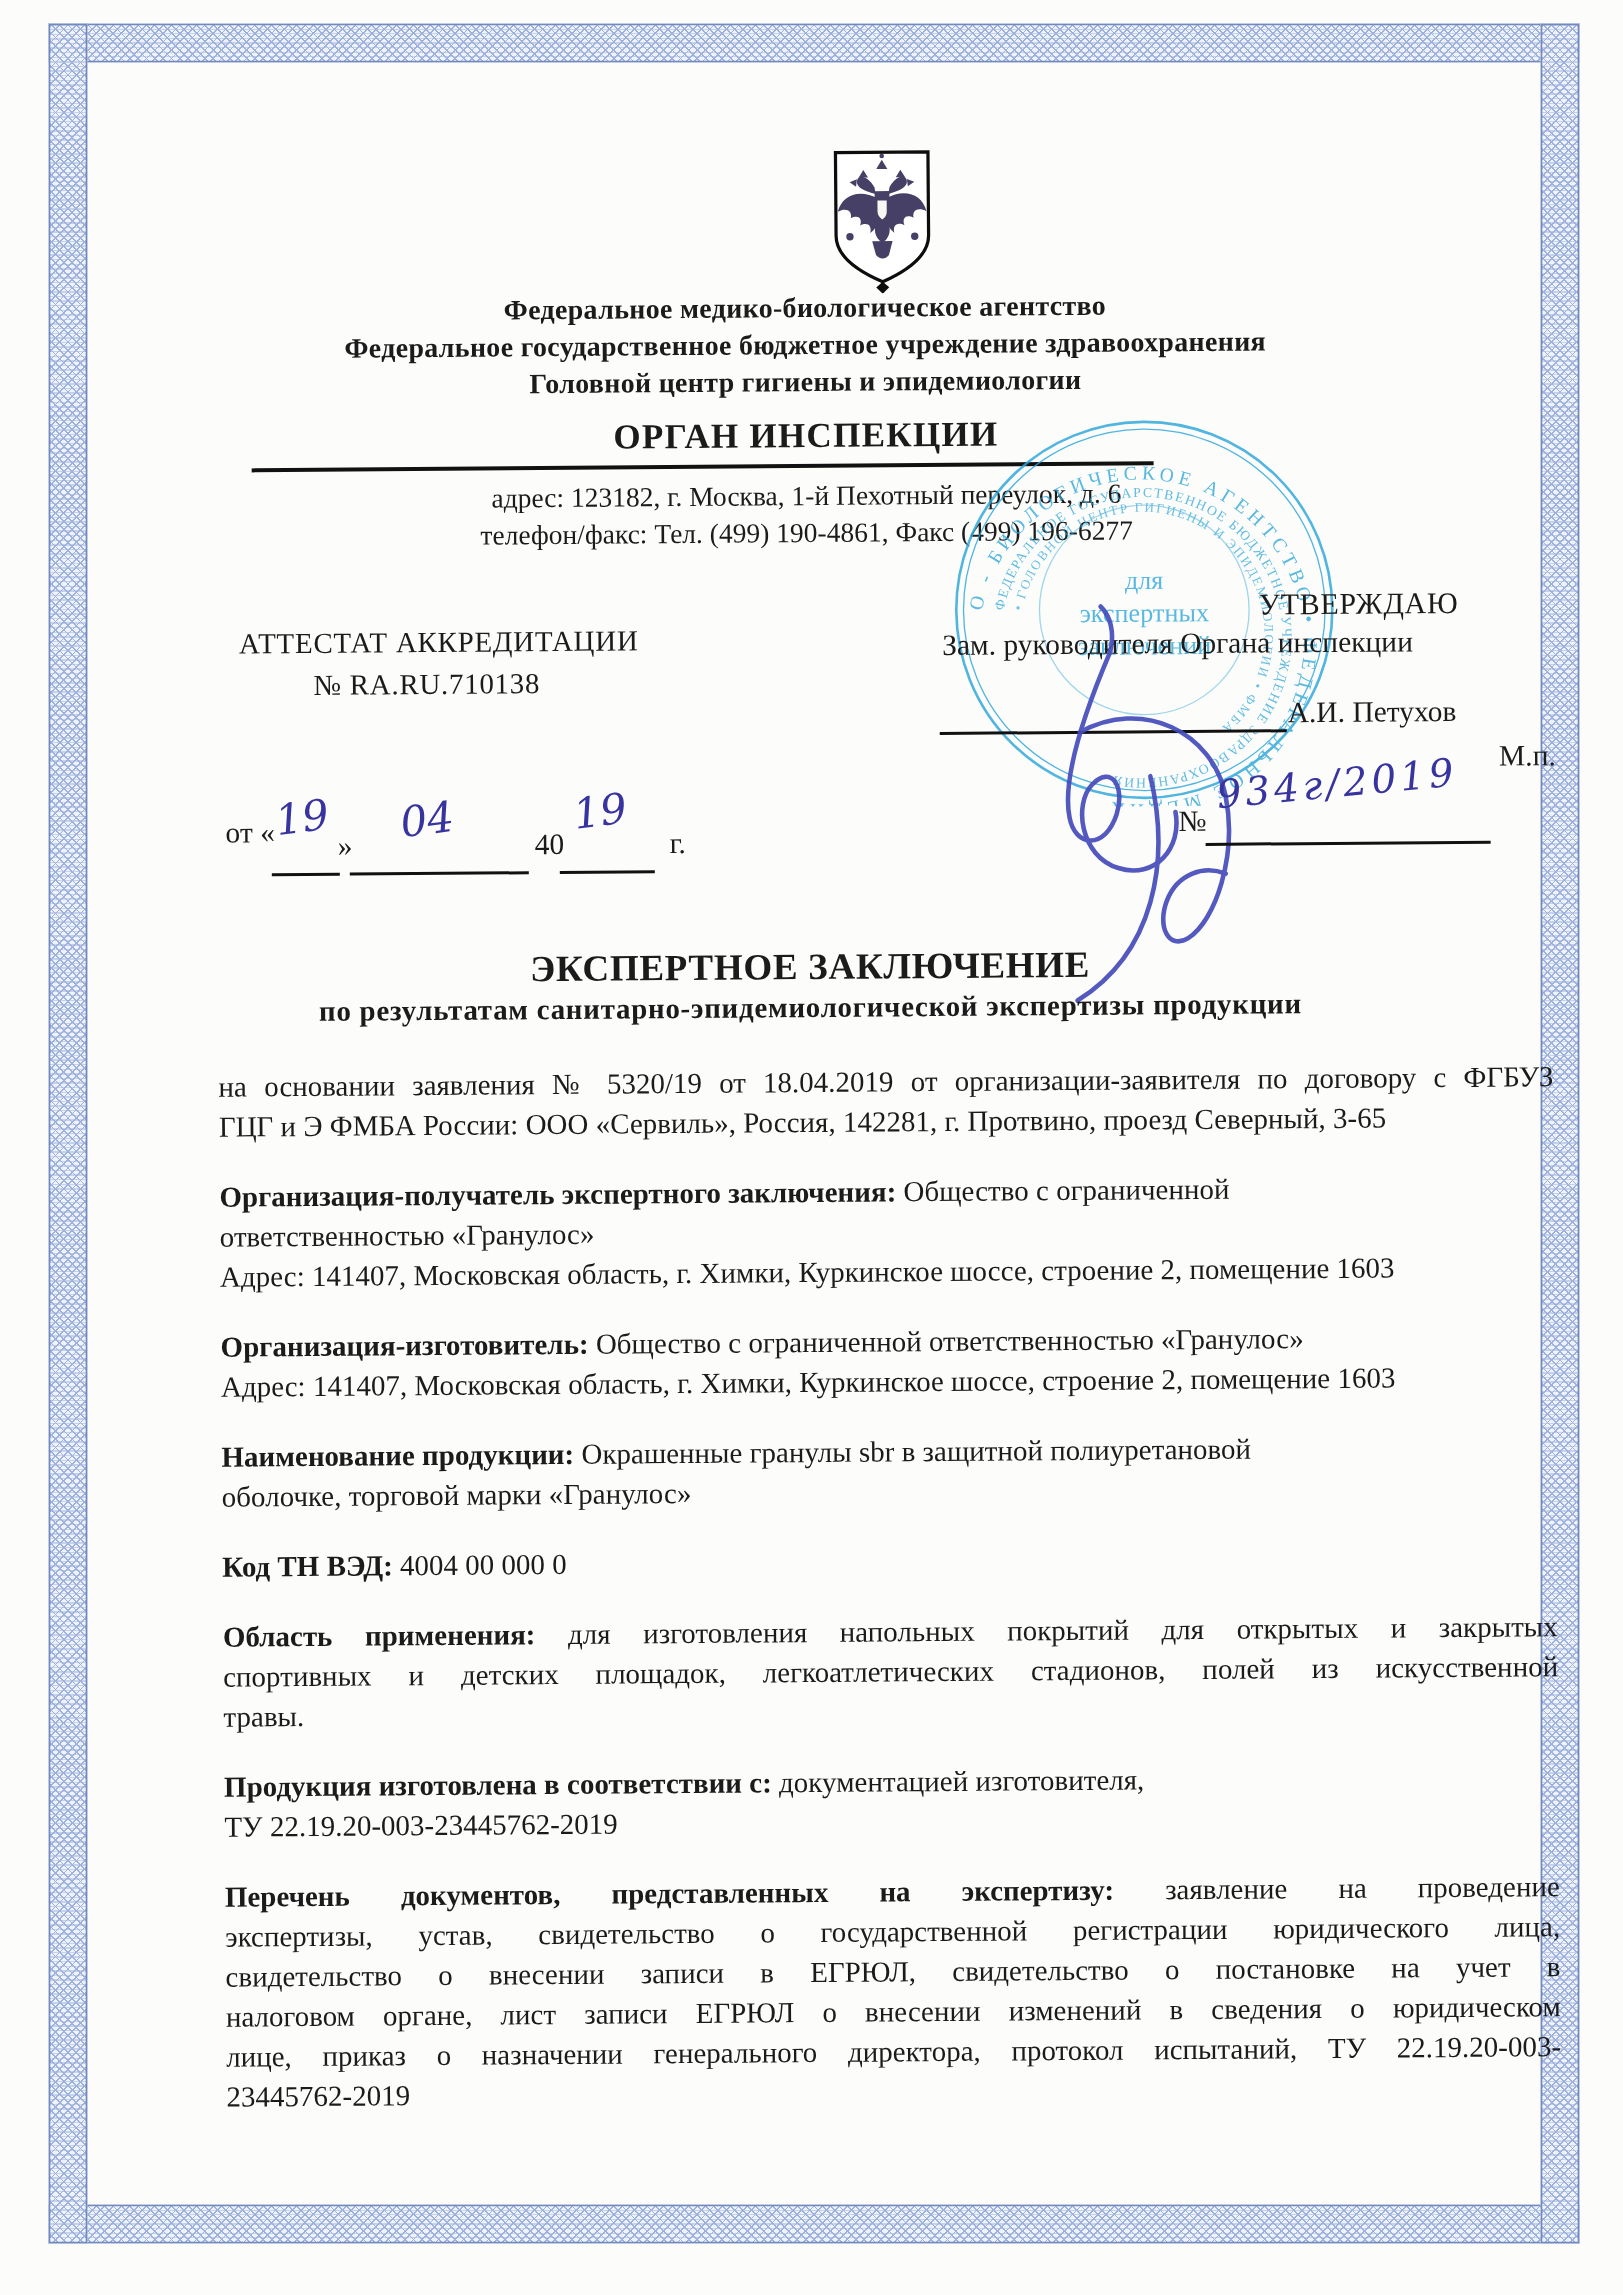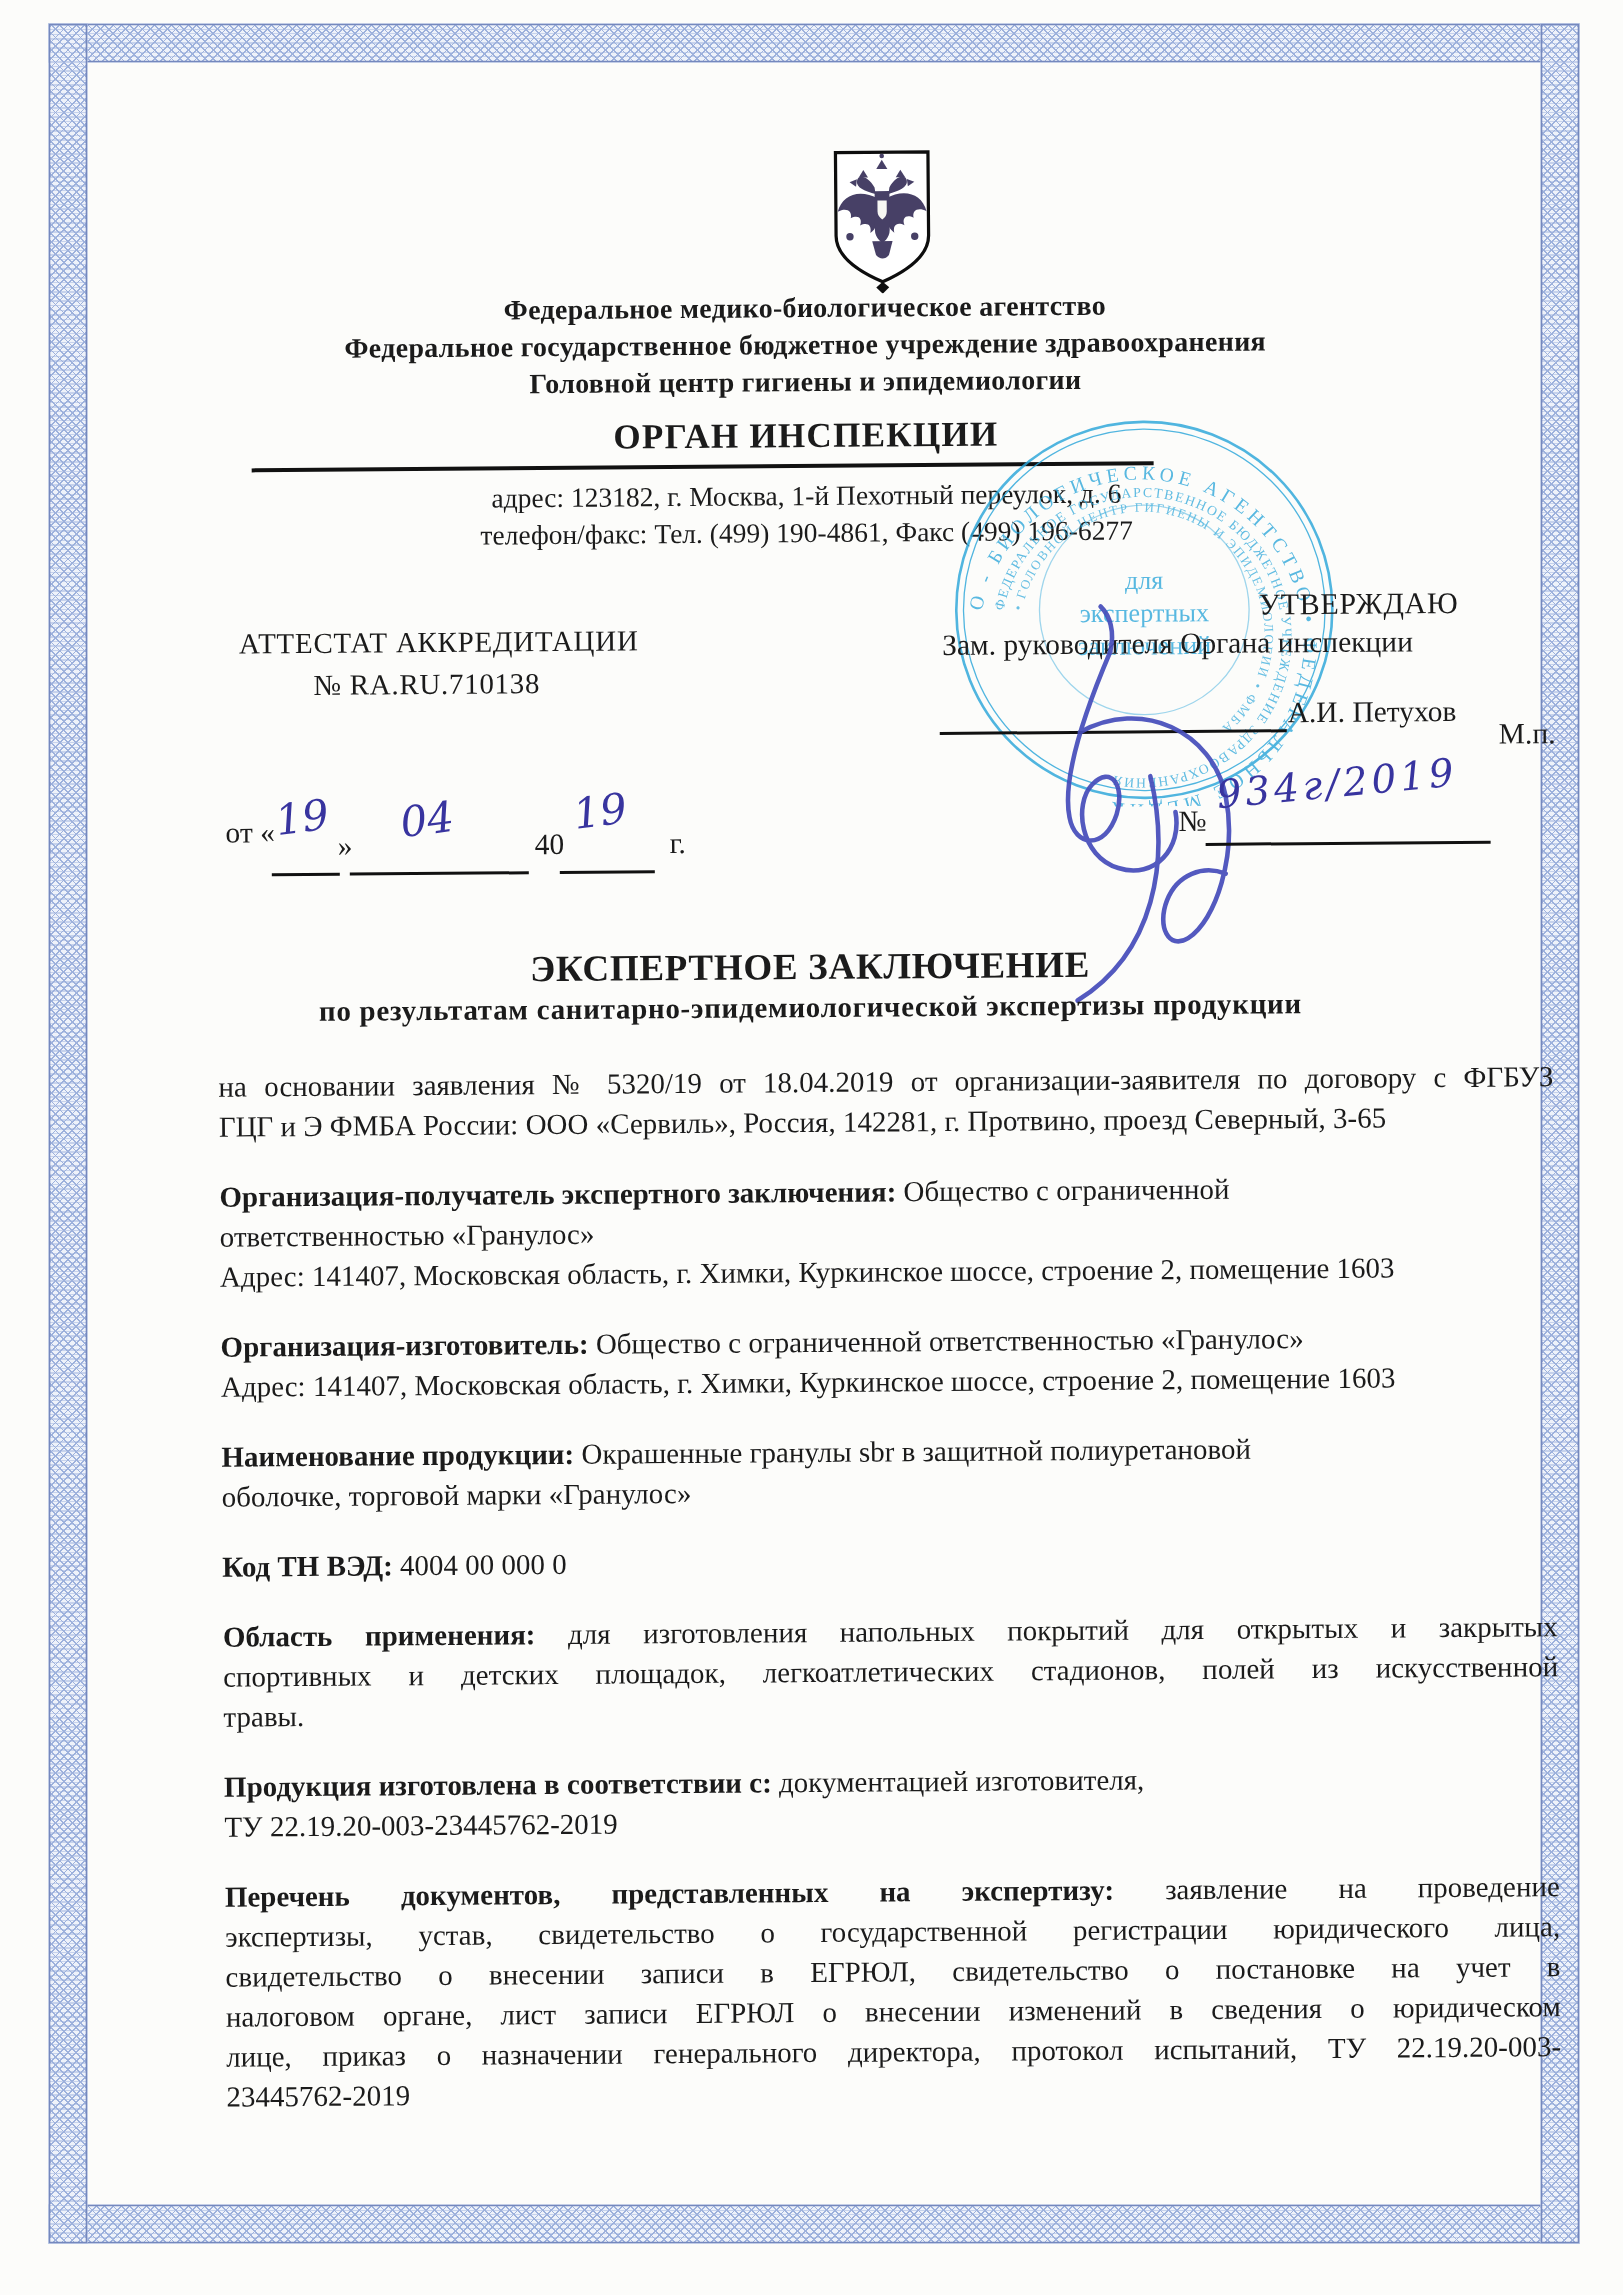--- a/index.html
+++ b/index.html
@@ -125,21 +125,21 @@
         <text x="300" y="318" font-size="40">экспертных</text>
         <text x="300" y="368" font-size="40">заключений</text>
       </g>
     </svg>
   </div>
 
   <div class="abs caps" style="left:1263px;top:591px;font-size:30px;">УТВЕРЖДАЮ</div>
   <div class="abs small-print" style="left:946px;top:630px;">Зам. руководителя Органа инспекции</div>
   <div class="abs small-print" style="left:1291px;top:700px;">А.И. Петухов</div>
   <div class="abs rule" style="left:943px;top:733px;width:347px;height:2.6px;"></div>
-  <div class="abs small-print" style="left:1502px;top:723px;">М.п.</div>
+  <div class="abs small-print" style="left:1502px;top:745px;">М.п.</div>
 
   <div class="abs sig-wrap">
     <svg viewBox="0 0 700 720" width="458" height="471">
       <g fill="none" stroke="#454cba" stroke-width="7" stroke-linecap="round" opacity=".92">
         <path d="M 272,140 C 235,225 196,330 208,392 C 216,438 262,442 280,388 C 294,345 272,312 243,342 C 214,372 224,452 282,470 C 338,488 380,440 370,385"></path>
         <path d="M 225,262 C 320,210 428,262 447,362 C 464,452 430,552 388,578 C 358,596 340,560 356,520 C 372,480 412,466 446,480"></path>
         <path d="M 332,330 C 362,460 336,600 218,672"></path>
         <path d="M 272,140 C 280,108 272,84 258,70"></path>
       </g>
     </svg>

